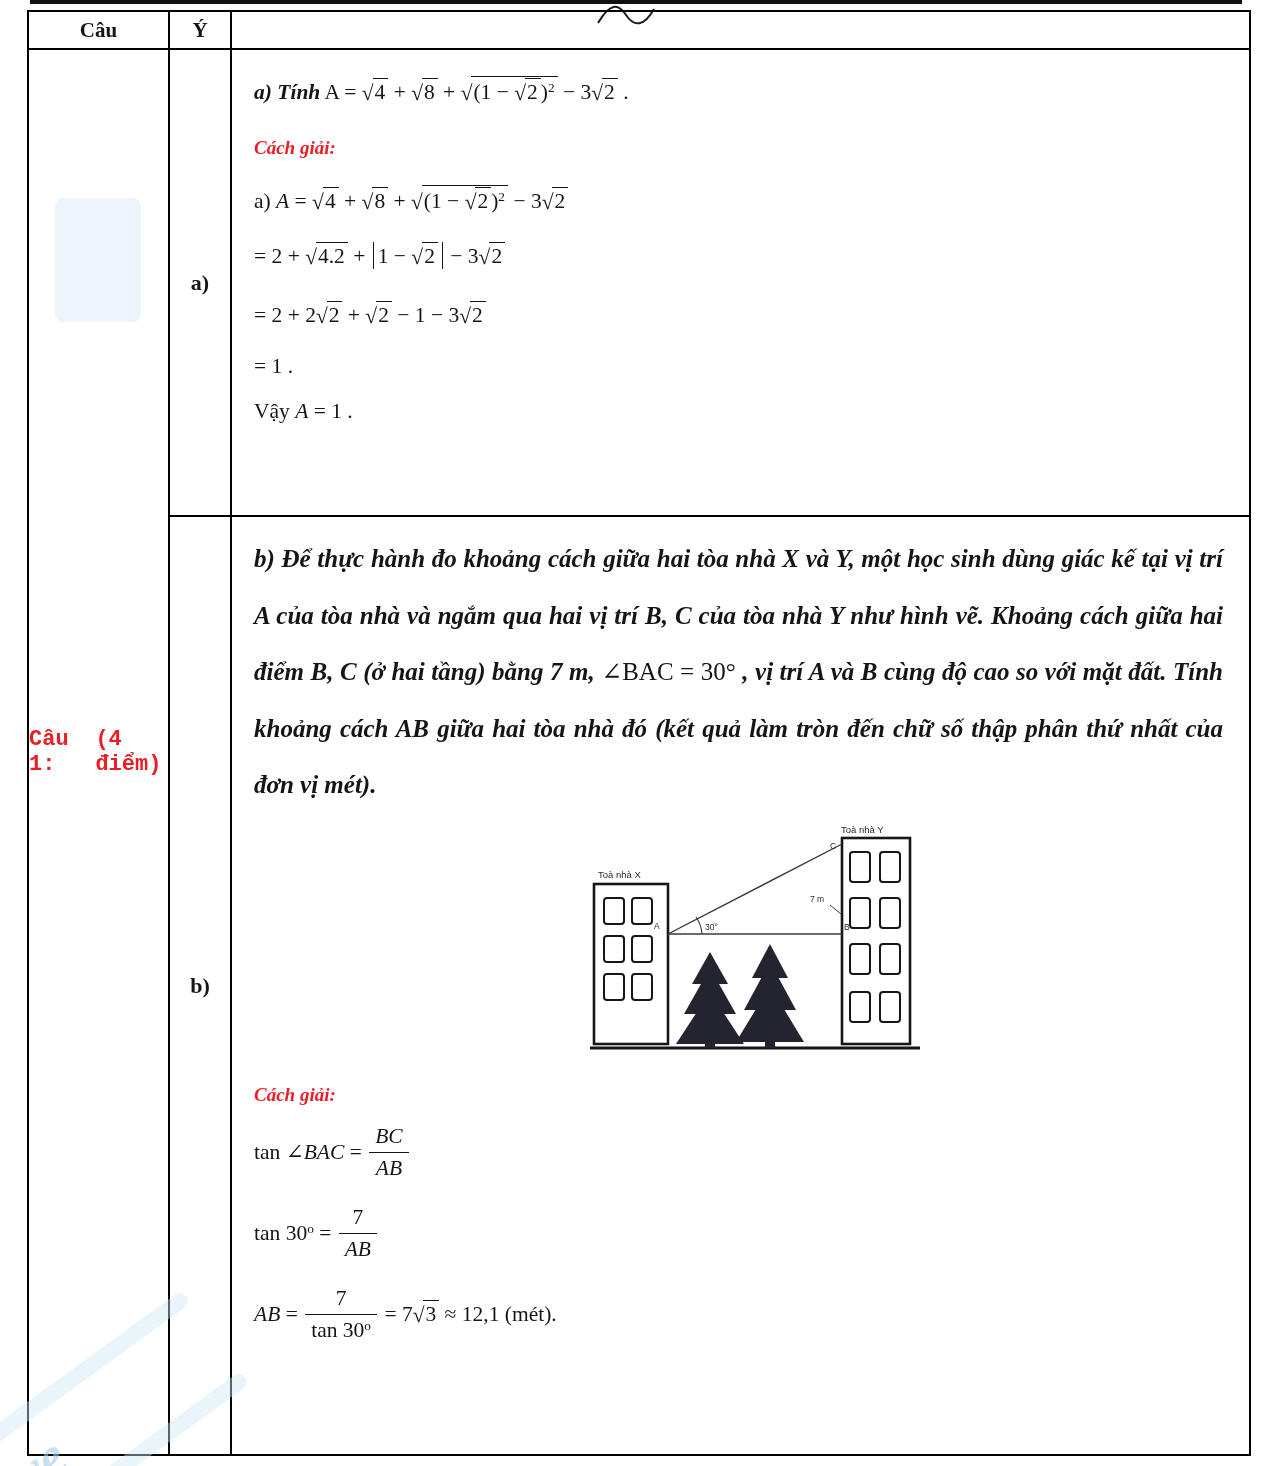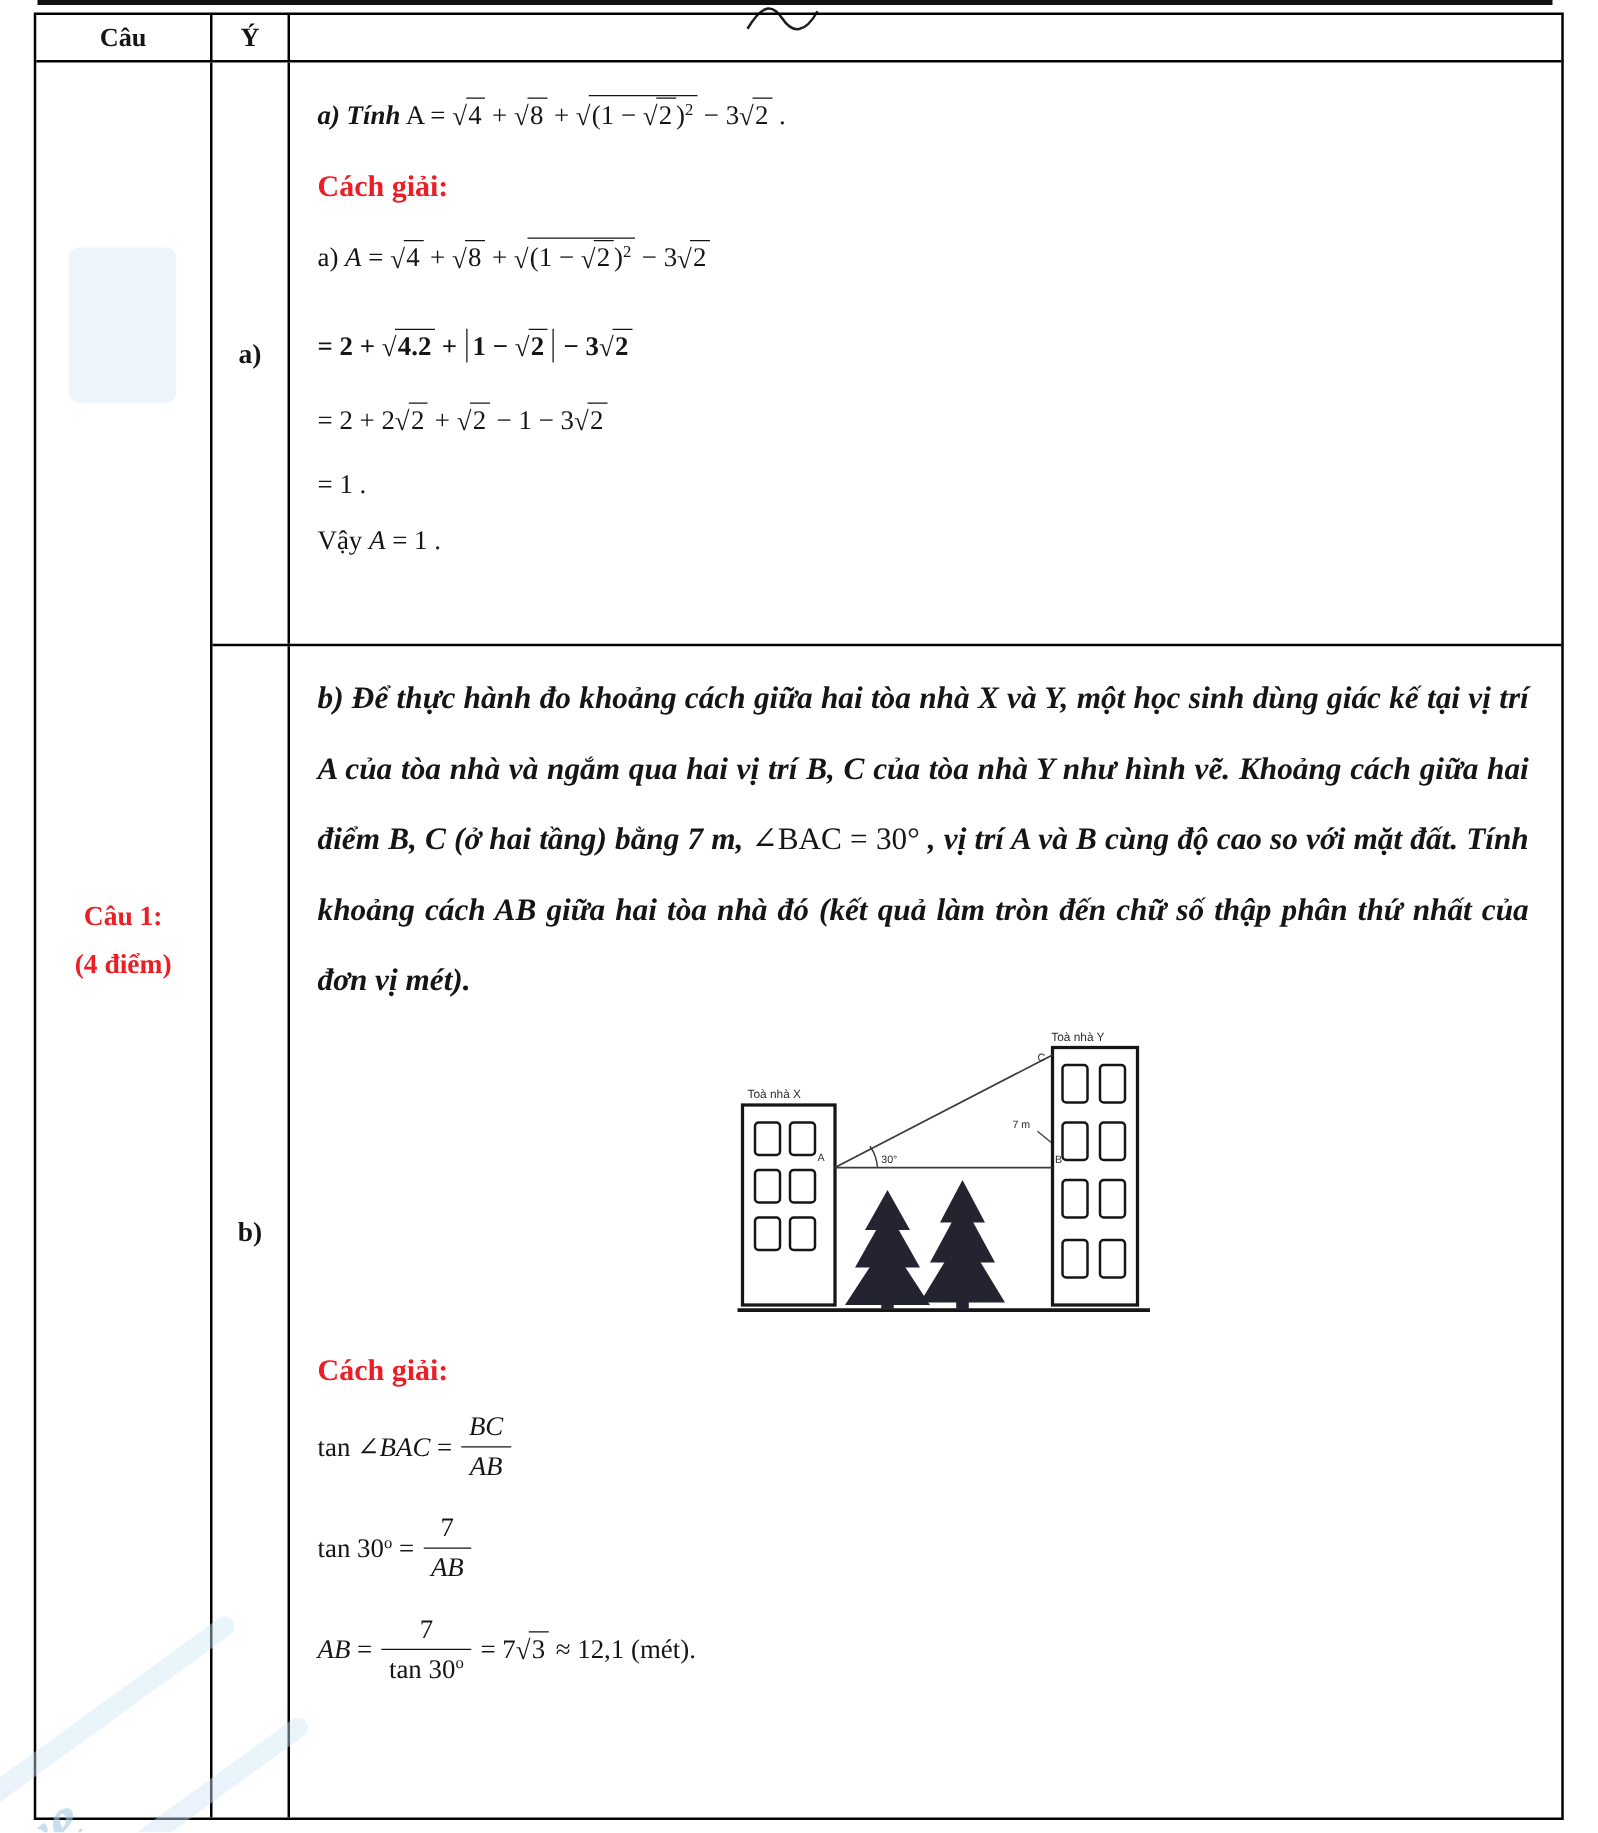--- a/index.html
+++ b/index.html
@@ -16,51 +16,51 @@
   .wm-text{font-size:56px;font-weight:bold;font-style:italic;color:#9fcbe6;opacity:.75;padding-left:58px;}
 
   
   .doc-table{position:absolute;left:27px;top:10px;width:1224px;height:1446px;border:2.5px solid #000;display:flex;flex-direction:column;background:transparent;}
   .thead{display:flex;border-bottom:2.5px solid #000;height:38px;flex:0 0 38px;}
   .th{font-weight:bold;font-size:21px;display:flex;align-items:center;justify-content:center;}
   .th-cau{width:141px;border-right:2.5px solid #000;}
   .th-y{width:62px;border-right:2.5px solid #000;}
   .th-rest{flex:1;}
   .tbody{flex:1;display:flex;min-height:0;}
-  .cell-question{width:141px;border-right:2.5px solid #000;display:flex;flex-direction:column;align-items:center;justify-content:center;gap:12px;color:var(--accent-red,#ec1d24);font-weight:bold;font-size:22px;}
+  .cell-question{width:141px;border-right:2.5px solid #000;display:flex;flex-direction:row;align-items:center;justify-content:center;gap:12px;color:var(--accent-red,#ec1d24);font-weight:bold;font-size:22px;font-family:Liberation Mono, monospace;}
   .rows{flex:1;display:flex;flex-direction:column;min-width:0;}
   .row{display:flex;min-width:0;}
   .row-a{height:467px;flex:0 0 467px;border-bottom:2.5px solid #000;}
   .row-b{flex:1;}
   .cell-y{width:62px;border-right:2.5px solid #000;display:flex;align-items:center;justify-content:center;font-weight:bold;font-size:22px;}
   .cell-content{flex:1;padding:10px 26px 18px 22px;font-size:21px;overflow:hidden;}
 
   .bi{font-weight:bold;font-style:italic;}
-  .red-heading{color:var(--accent-red,#ec1d24);font-weight:bold;font-size:24px;}
+  .red-heading{color:var(--accent-red,#ec1d24);font-weight:bold;font-size:19px;font-style:italic;}
   .plain-line{font-size:21px;}
 
   
   .math{white-space:nowrap;}
   .disp{font-size:21.5px;}
   .m-i{font-style:italic;}
   .m-rm{font-style:normal;font-weight:normal;}
   .m-sup{font-size:.62em;vertical-align:.55em;line-height:0;}
   .m-sqrt{display:inline-block;white-space:nowrap;line-height:1.15;}
   .m-sqrt::before{content:"√";font-style:normal;display:inline-block;margin-right:-1px;transform:translateY(1px);}
   .m-rad{display:inline-block;border-top:1.6px solid currentColor;padding:1px 3px 0 2px;}
   .m-abs{display:inline-block;border-left:1.6px solid currentColor;border-right:1.6px solid currentColor;padding:0 4px;margin:0 2px;}
   .m-frac{display:inline-block;vertical-align:middle;text-align:center;padding:0 2px;transform:translateY(-2px);}
   .m-num{display:block;padding:0 6px 3px;text-align:center;}
   .m-den{display:block;border-top:1.6px solid currentColor;padding:3px 6px 0;}
 
   
   .pa-problem{margin-top:16px;}
   .pa-heading{margin-top:32px;}
   .pa-l1{margin-top:26px;}
-  .pa-l2{margin-top:44px;font-weight:bold;}
+  .pa-l2{margin-top:28px;}
   .pa-l3{margin-top:32px;}
   .pa-l4{margin-top:26px;}
   .pa-l5{margin-top:20px;}
 
   
   .prob-b{font-weight:bold;font-style:italic;font-size:25px;line-height:2.26;text-align:justify;margin-top:4px;}
   .figure{margin:8px 0 0 330px;width:344px;}
   .pb-heading{margin-top:20px;}
   .pb-intro{margin-top:20px;}
   .pb-m1{margin-top:20px;}

